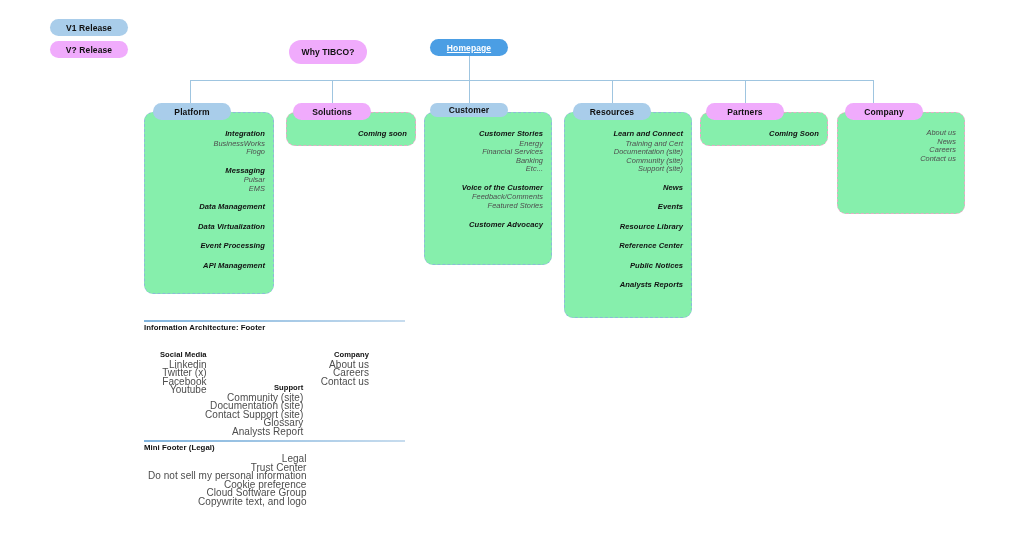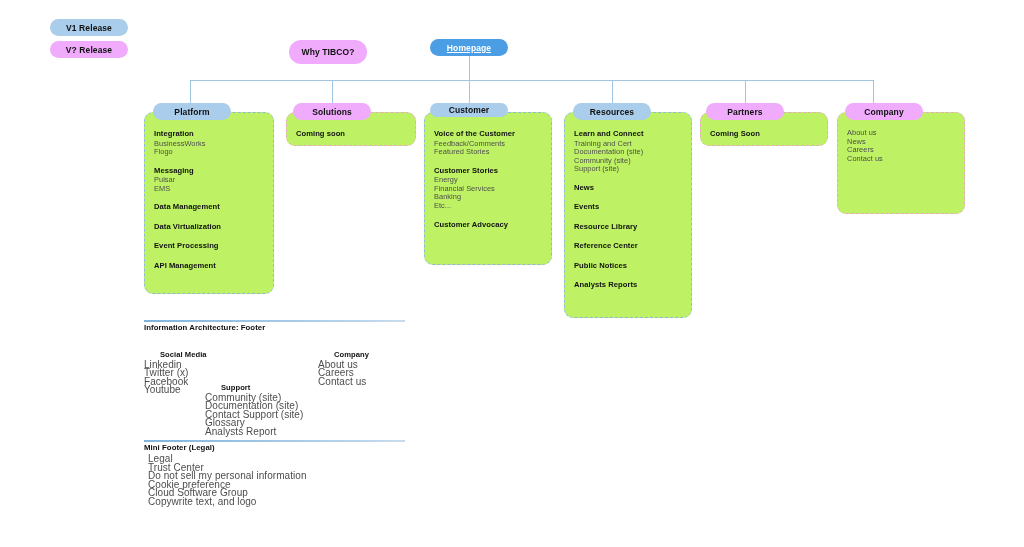--- a/index.html
+++ b/index.html
@@ -4,21 +4,21 @@
 <style>
   * { box-sizing: border-box; }
   html, body {
     margin: 0; padding: 0;
     width: 1024px; height: 547px;
     background: #ffffff;
     font-family: "Liberation Sans", sans-serif;
     color: #1a1a1a;
     overflow: hidden;
   }
-  #canvas { position: relative; width: 1024px; height: 547px; }
+  #canvas { position: relative; width: 1024px; height: 547px; text-align: right; }
 
   
   .pill {
     position: absolute;
     display: flex; align-items: center; justify-content: center;
     border-radius: 999px;
     font-size: 8.5px;
     font-weight: bold;
     letter-spacing: .1px;
     white-space: nowrap;
@@ -28,22 +28,23 @@
   .pill.pink      { background: #f0abfc; color: #101010; }
   .pill.blue-solid{ background: #4b9ee4; color: #ffffff; text-decoration: underline; }
 
   
   .legend-pill { width: 78px; height: 17px; left: 50px; }
 
   
   .box {
     position: absolute;
     border-radius: 9px;
-    background: #bef264;
+    background: #86efac;
     z-index: 1;
+    font-style: italic;
   }
   .box.blue { border: 1px dashed #8fb8da; }
   .box.pink { border: 1px dashed #e8a9c6; }
 
   .box-body {
     position: absolute;
     left: 9px; top: 16px; right: 8px;
   }
   .grp { margin-bottom: 9px; }
   .grp:last-child { margin-bottom: 0; }
@@ -145,30 +146,30 @@
       </div>
     </div>
   </div>
   <div class="pill pink" style="left:293px; top:103px; width:78px; height:17px;">
     <span>Solutions</span>
   </div>
 
   <div class="box blue" style="left:424px; top:112px; width:128px; height:153px;">
     <div class="box-body">
       <div class="grp">
-        <div class="grp-title">Voice of the Customer</div>
-        <div class="grp-item">Feedback/Comments</div>
-        <div class="grp-item">Featured Stories</div>
-      </div>
-      <div class="grp">
         <div class="grp-title">Customer Stories</div>
         <div class="grp-item">Energy</div>
         <div class="grp-item">Financial Services</div>
         <div class="grp-item">Banking</div>
         <div class="grp-item">Etc...</div>
+      </div>
+      <div class="grp">
+        <div class="grp-title">Voice of the Customer</div>
+        <div class="grp-item">Feedback/Comments</div>
+        <div class="grp-item">Featured Stories</div>
       </div>
       <div class="grp">
         <div class="grp-title">Customer Advocacy</div>
       </div>
     </div>
   </div>
   <div class="pill blue" style="left:430px; top:103px; width:78px; height:14px;">
     <span>Customer</span>
   </div>
 

